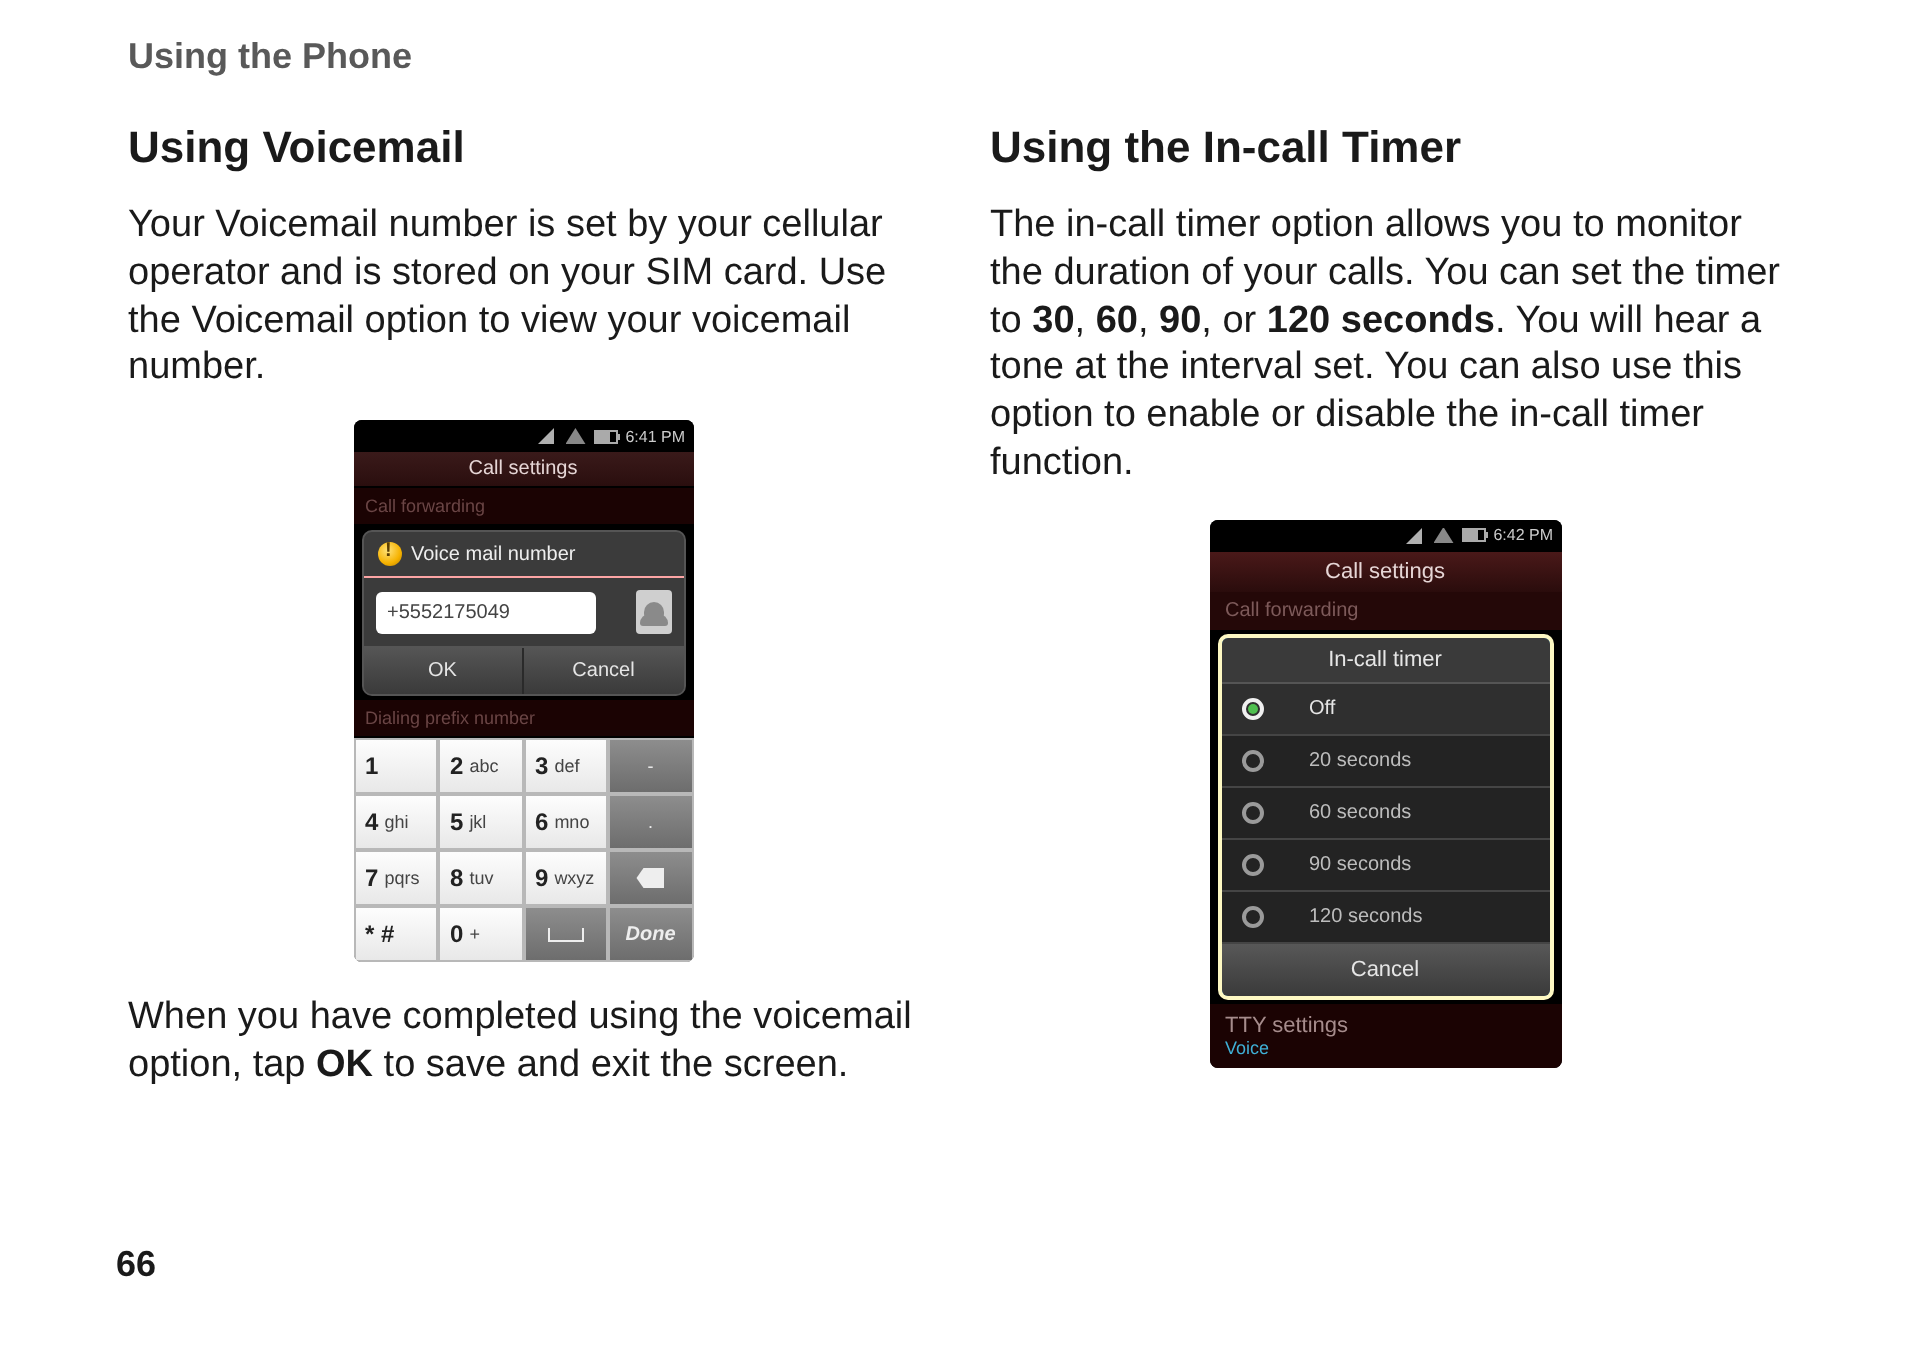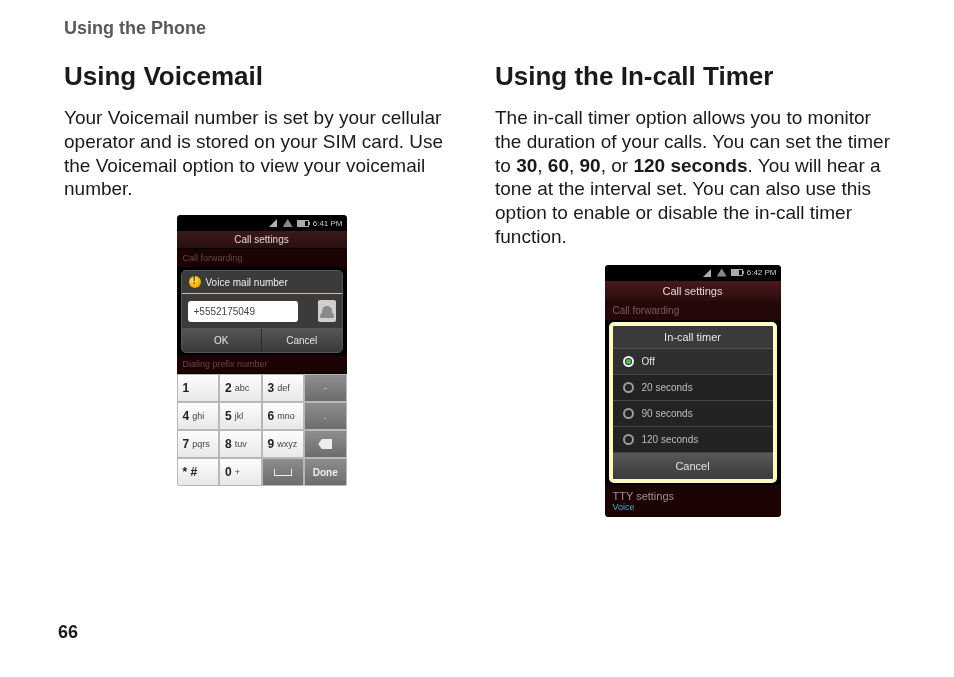--- a/index.html
+++ b/index.html
@@ -31,21 +31,21 @@
     gap: 36px;
   }
   .col {
     flex: 1 1 0;
     min-width: 0;
   }
   .sec-title {
     font-family: "Arial Narrow", Arial, sans-serif;
     font-stretch: condensed;
     font-weight: 700;
-    font-size: 26px;
+    font-size: 22px;
     margin: 0 0 14px 0;
   }
   .body-text {
     font-family: "Arial Narrow", Arial, sans-serif;
     font-stretch: condensed;
     font-weight: 400;
     font-size: 19px;
     line-height: 1.25;
     margin: 0 0 14px 0;
   }
@@ -168,21 +168,21 @@
     border: 1px solid #b8b8b8;
     background: linear-gradient(#fdfdfd, #e8e8e8);
     height: 28px;
     display:flex; align-items:center; justify-content:flex-start;
     padding-left:5px;
     font-size:9px; color:#444;
     box-sizing:border-box;
   }
   .key .num { font-size:12px; font-weight:600; margin-right:3px; color:#222; }
   .key.dark { background: linear-gradient(#8d8d8d, #6d6d6d); color:#eee; justify-content:center; padding-left:0; }
-  .key.done { font-weight:700; font-size:10px; }
+  .key.done { font-weight:700; font-size:10px;font-style:italic; }
   .bksp { position:relative; }
   .bksp::before {
     content:""; display:block;
     width: 14px; height: 10px; background:#eee;
     clip-path: polygon(25% 0, 100% 0, 100% 100%, 25% 100%, 0 50%);
   }
   .space-bar { width: 16px; height: 6px; border:1px solid #eee; border-top:none; }
 
   
   .phone2 {
@@ -199,33 +199,33 @@
     font-size: 11px;
     text-align: center;
     padding: 4px 0;
   }
   .bglink {
     background:#240808; color:#7d5a5a; font-size:10px;
     padding: 4px 8px;
   }
   .timer-dialog {
     background:#7dd3fc;
-    border:4px solid #fef9c3;
+    border:2px solid #fef9c3;
     border-radius:5px;
     margin: 2px 4px 2px 4px;
     overflow:hidden;
   }
   .timer-title {
     text-align:center; color:#e6e6e6; font-size:11px;
     padding: 5px 0;
     border-bottom:1px solid #555;
     background:#3a3a3a;
   }
   .timer-opt {
-    display:flex; align-items:center; gap:8px;
+    display:flex; align-items:center; gap:23px;
     padding: 7px 10px;
     color:#e6e6e6; font-size:10px;
     border-bottom:1px solid #454545;
     background:#2f2f2f;
   }
   .timer-opt.sub { color:#bdbdbd; background:#232323; font-size:10px; }
   .radio {
     width:11px; height:11px; border-radius:50%;
     border:2px solid #9a9a9a; box-sizing:border-box;
     position:relative; flex-shrink:0;
@@ -337,20 +337,23 @@
               <span class="num">0</span>
               <span>+</span>
             </div>
           <div class="key dark">
               <span class="space-bar"></span>
             </div>
           <div class="key dark done">Done</div>
         </div>
       </div>
 
+      <p class="body-text">
+        <span>When you have completed using the voicemail option, tap </span><span class="b">OK</span><span> to save and exit the screen.</span>
+      </p>
     </div>
 
     <div class="col">
       <div class="sec-title">Using the In-call Timer</div>
       <p class="body-text">
         <span>The in-call timer option allows you to monitor the duration of your calls. You can set the timer to </span><span class="b">30</span><span>, </span><span class="b">60</span><span>, </span><span class="b">90</span><span>, or </span><span class="b">120 seconds</span><span>. You will hear a tone at the interval set. You can also use this option to enable or disable the in-call timer function.</span>
       </p>
 
       <div class="phone2">
         <div class="statusbar">
@@ -368,20 +371,24 @@
           <div class="timer-opt">
             <span class="radio checked"></span>
             <span>Off</span>
           </div>
           <div class="timer-opt sub">
             <span class="radio"></span>
             <span>20 seconds</span>
           </div>
           <div class="timer-opt sub">
             <span class="radio"></span>
+            <span>60 seconds</span>
+          </div>
+          <div class="timer-opt sub">
+            <span class="radio"></span>
             <span>90 seconds</span>
           </div>
           <div class="timer-opt sub">
             <span class="radio"></span>
             <span>120 seconds</span>
           </div>
 
           <div class="cancel-btn">Cancel</div>
         </div>
 

